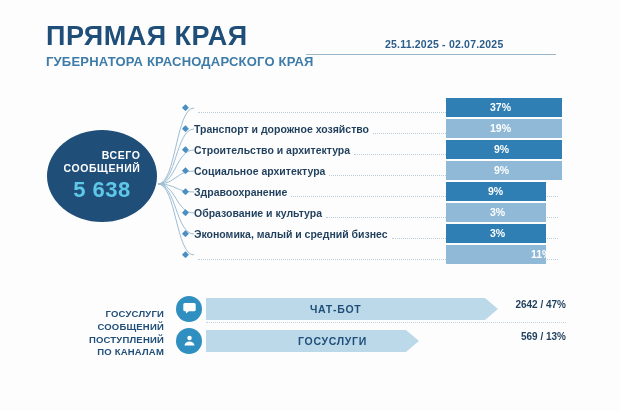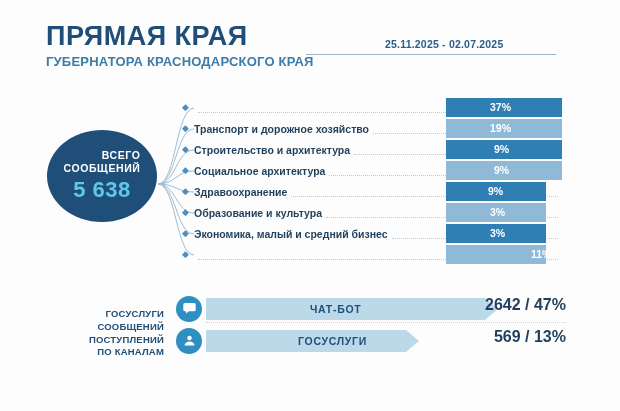--- a/index.html
+++ b/index.html
@@ -236,21 +236,21 @@
     color: #1f4e79;
     letter-spacing: 0.7px;
     z-index: 3;
   }
   .channel-values {
     position: absolute;
     right: 0;
     top: 0;
     height: 22px;
     line-height: 22px;
-    font-size: 16px;
+    font-size: 10px;
     font-weight: bold;
     color: #1f3f5c;
     white-space: nowrap;
   }
   .channel-values .pct { color: #1f3f5c; }
   .channel-divider {
     position: absolute;
     left: 30px;
     right: 0;
     bottom: 0;

